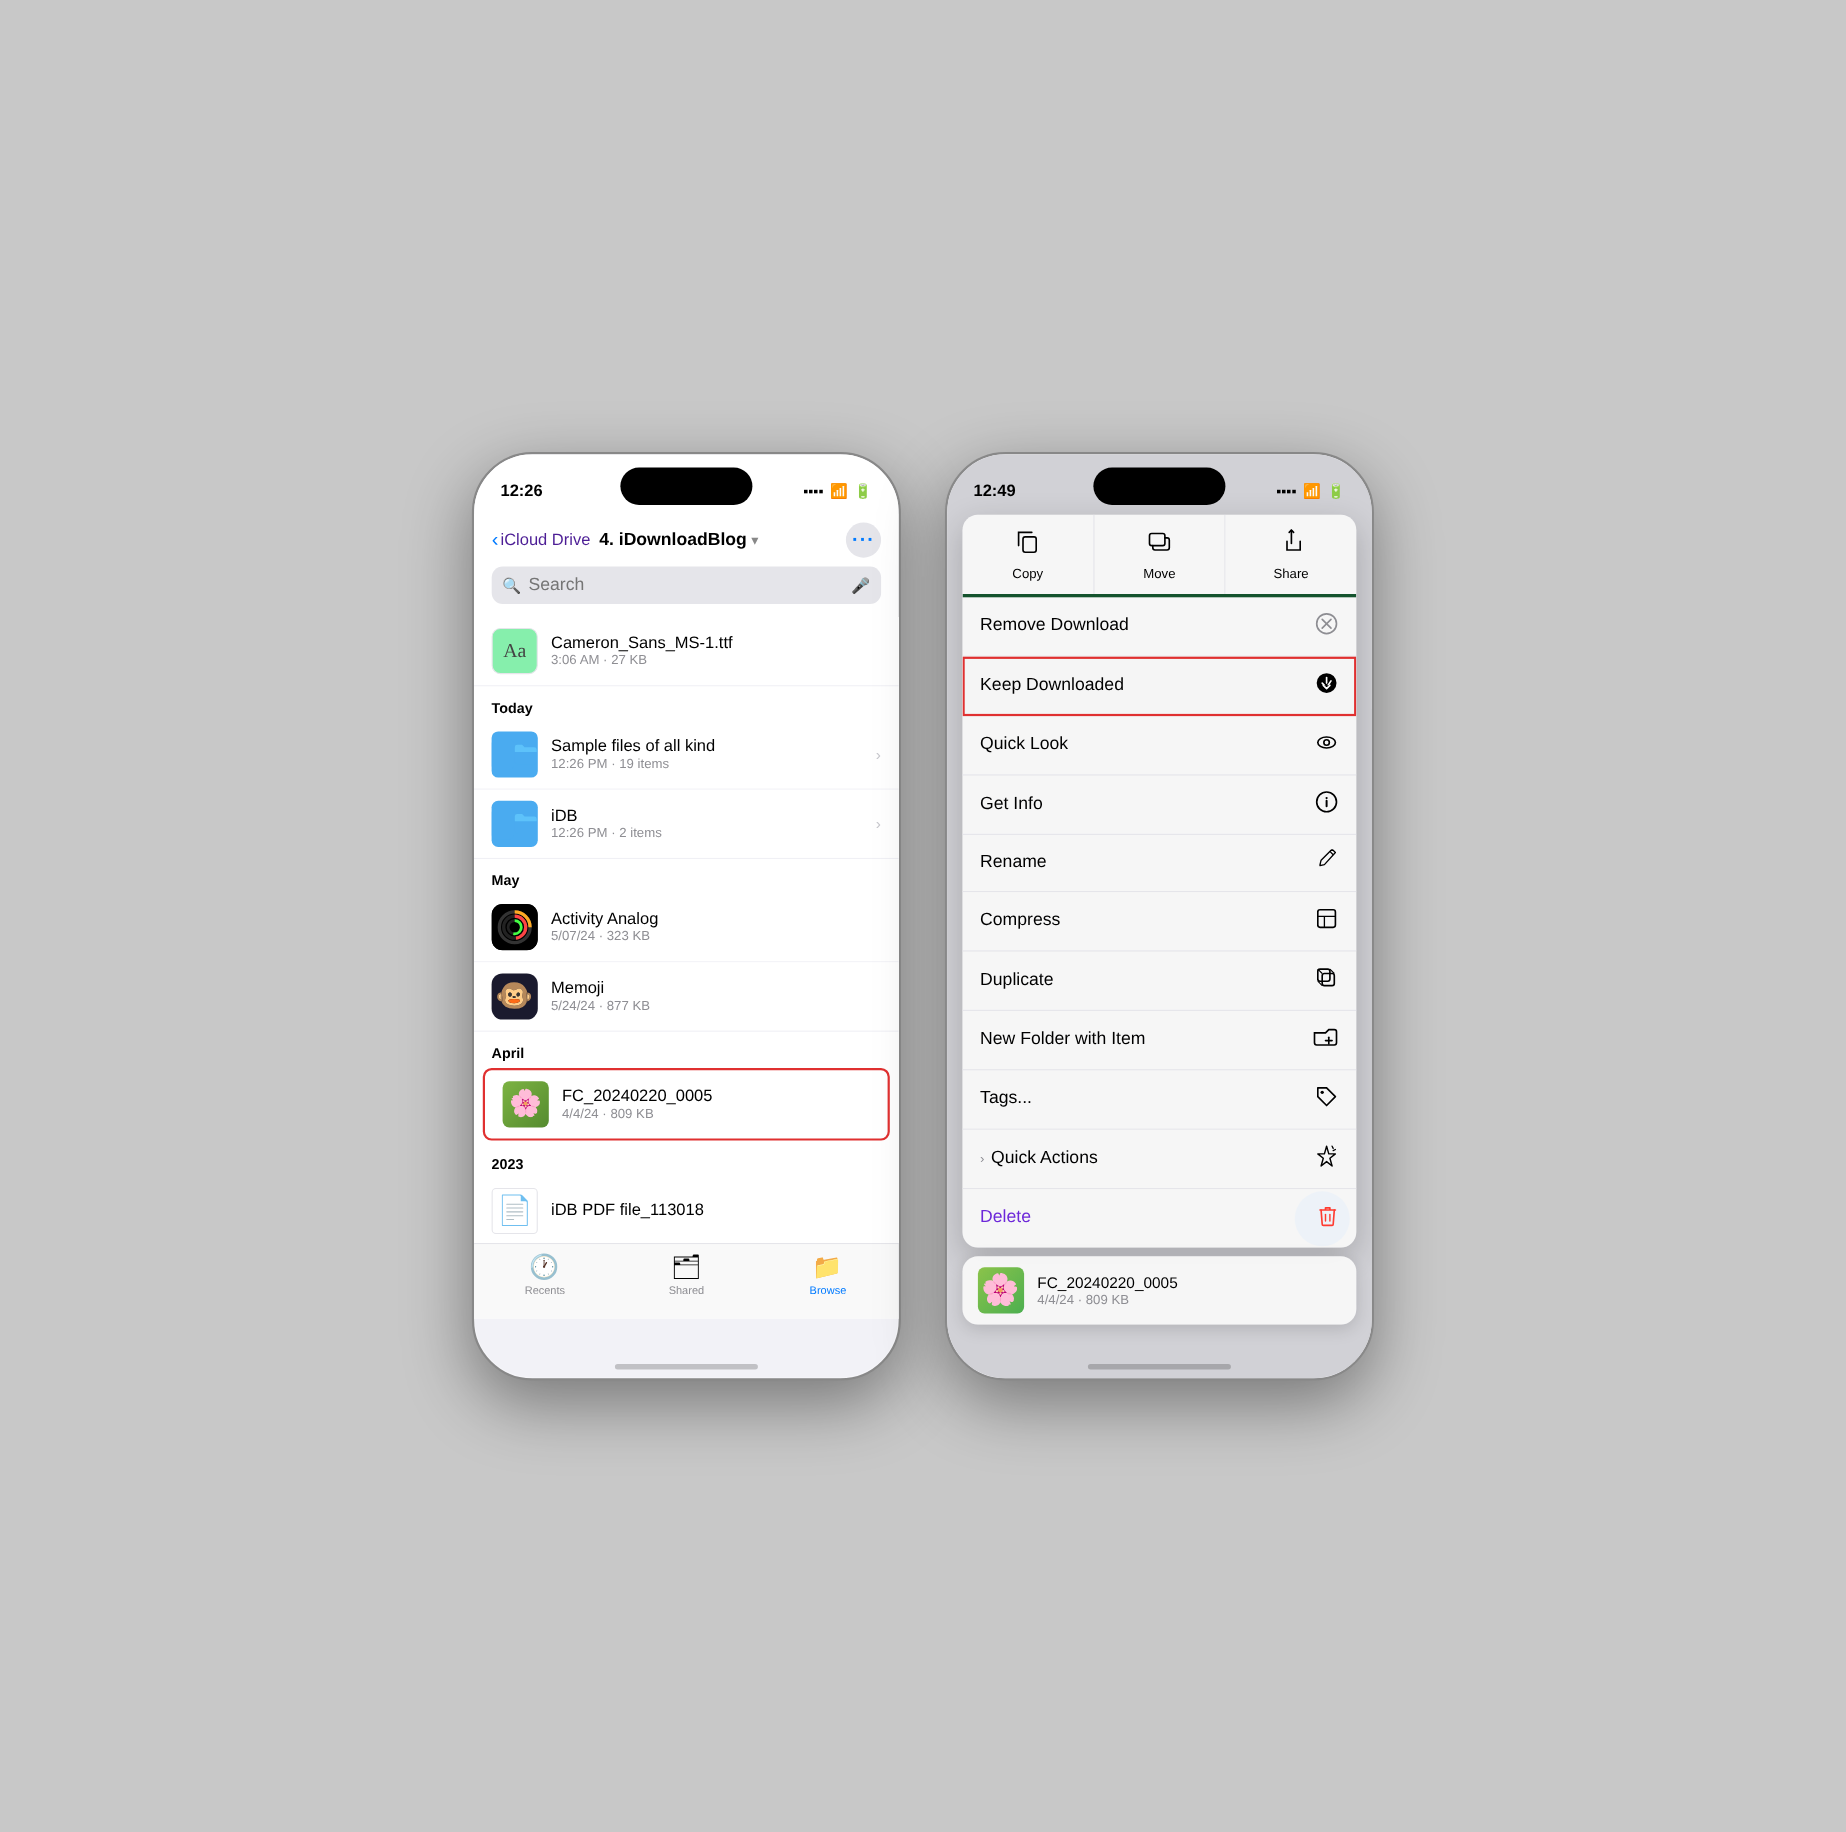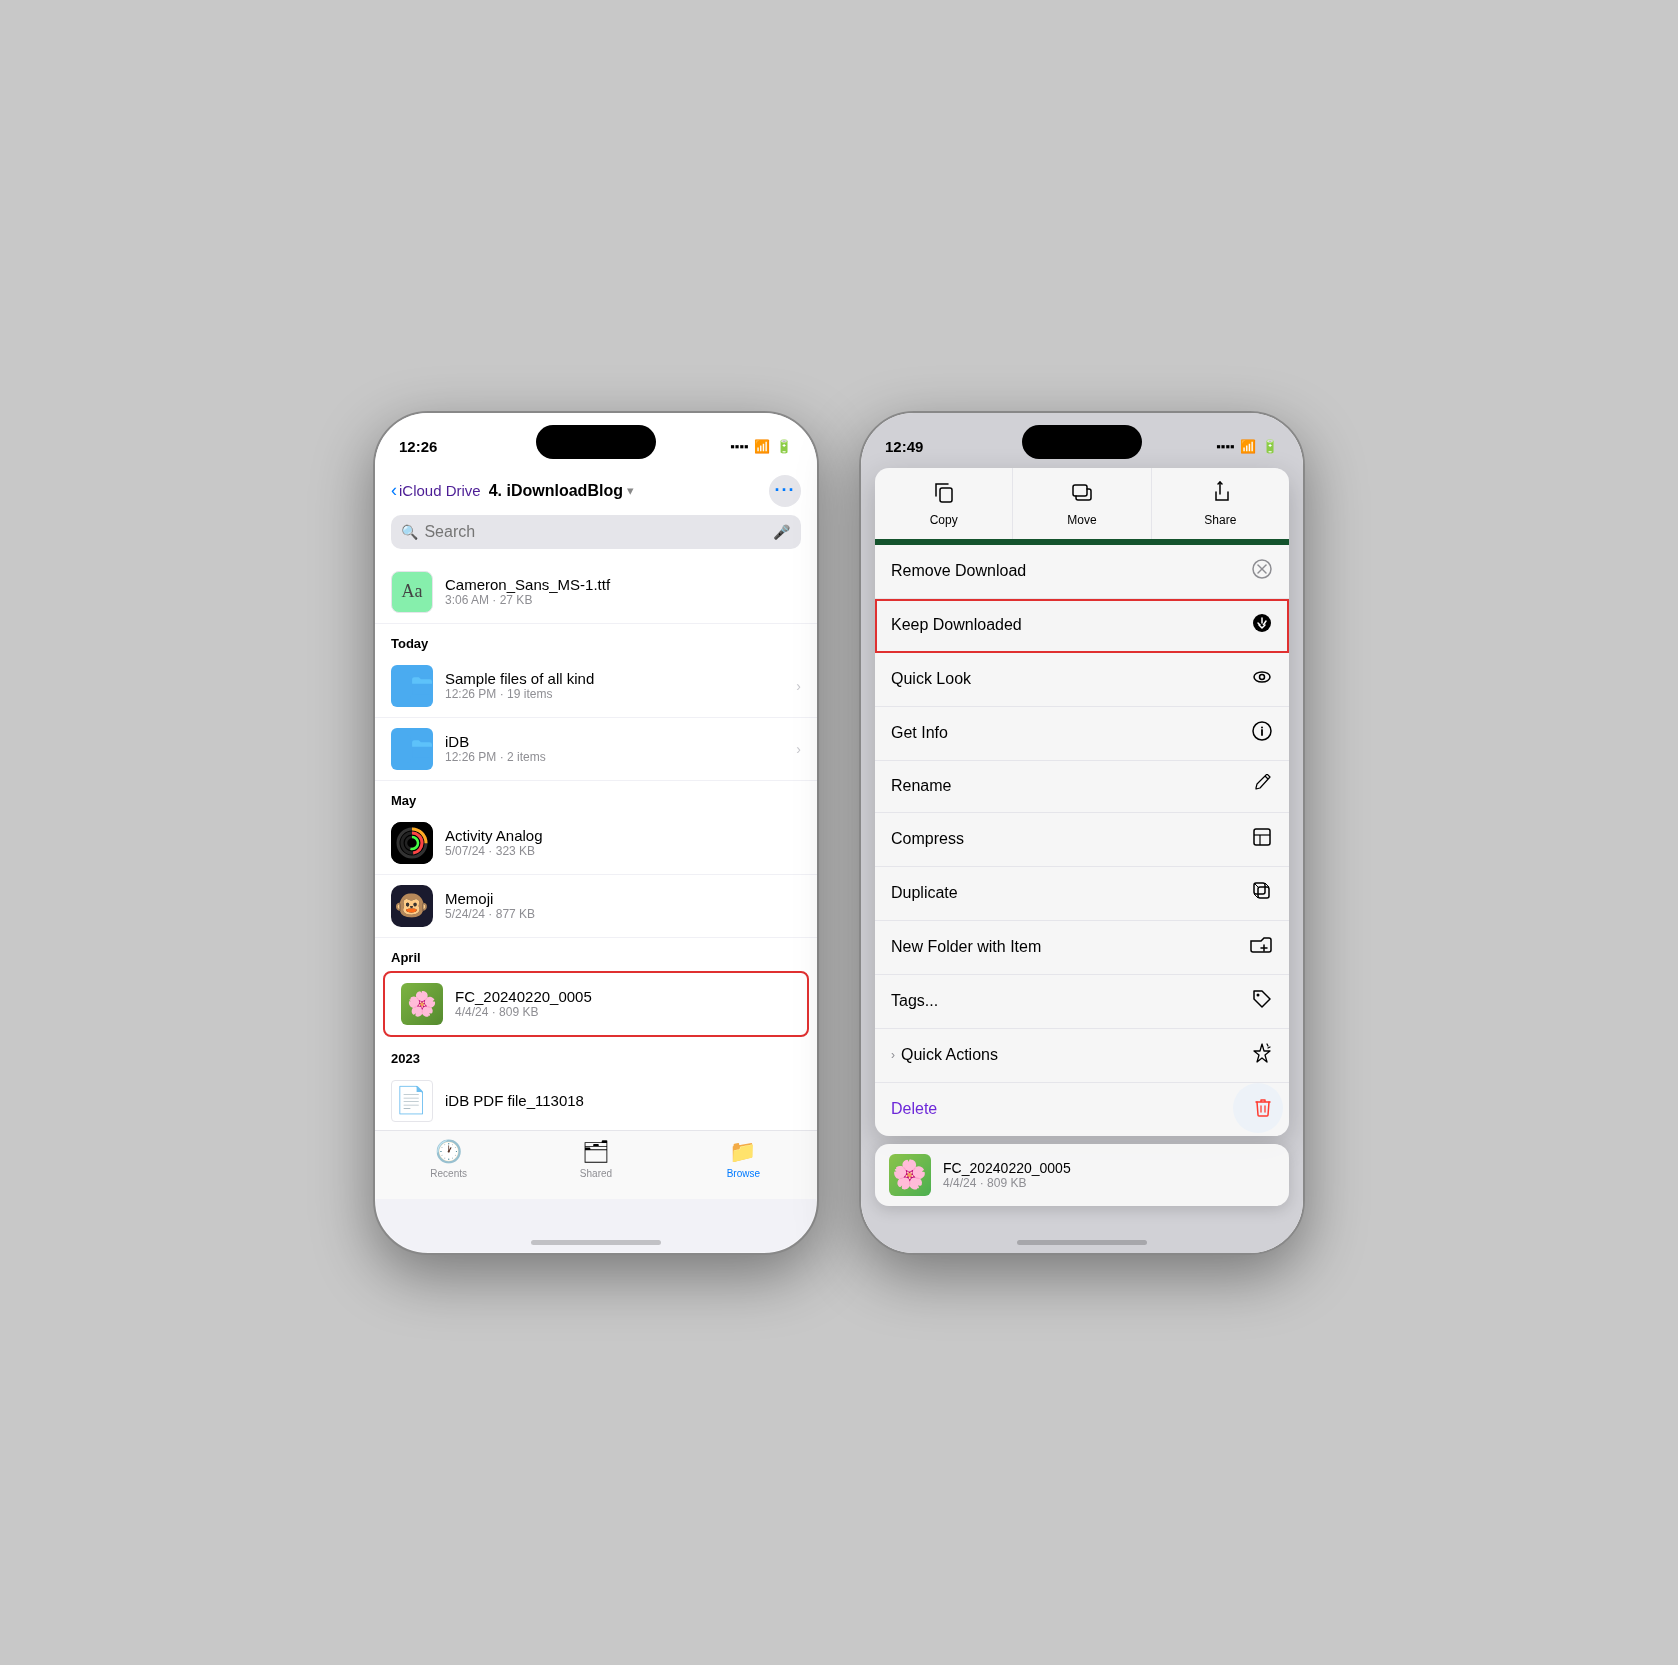--- a/index.html
+++ b/index.html
@@ -9,21 +9,21 @@
       background: #c8c8c8;
       display: flex;
       align-items: center;
       justify-content: center;
       gap: 40px;
       font-family: -apple-system, BlinkMacSystemFont, 'SF Pro Display', 'Helvetica Neue', sans-serif;
     }
 
     
     .phone {
-      width: 446px;
+      width: 390px;
       height: 844px;
       background: #f2f2f7;
       border-radius: 55px;
       border: 2px solid #888;
       overflow: hidden;
       position: relative;
       box-shadow: 0 20px 60px rgba(0,0,0,0.4), inset 0 0 0 1px rgba(255,255,255,0.3);
     }
 
     
@@ -298,21 +298,21 @@
     .context-menu {
       background: rgba(248,248,248,0.95);
       border-radius: 14px;
       overflow: hidden;
       box-shadow: 0 10px 30px rgba(0,0,0,0.2);
     }
 
     
     .menu-top-row {
       display: flex;
-      border-bottom: 6px solid #14532d;
+      border-bottom: 3px solid #14532d;
     }
     .menu-top-item {
       flex: 1;
       display: flex;
       flex-direction: column;
       align-items: center;
       padding: 12px 8px;
       gap: 4px;
       border-right: 1px solid #e5e5ea;
     }

